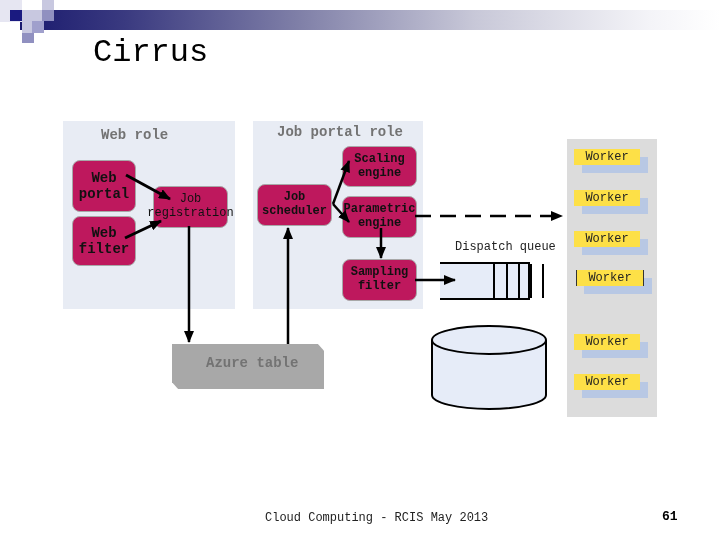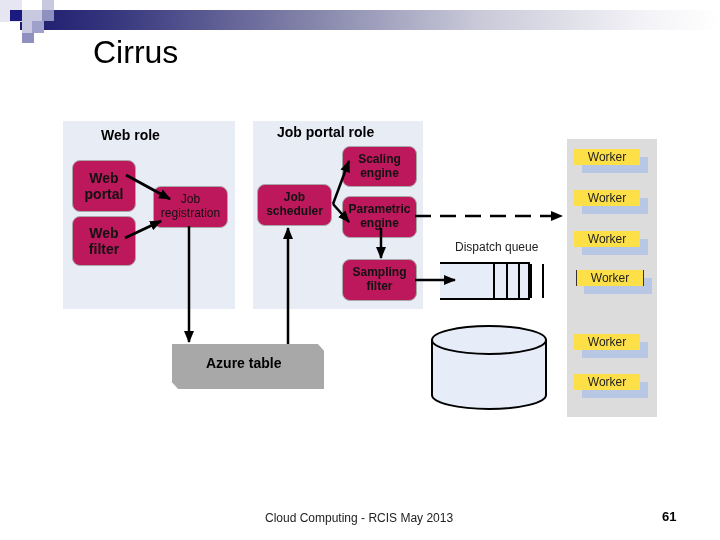--- a/index.html
+++ b/index.html
@@ -1,26 +1,26 @@
 <!DOCTYPE html>
 <html><head>
 <meta charset="utf-8">
 <style>
   html, body { margin: 0; padding: 0; }
   body { width: 720px; height: 540px; position: relative; background: #ffffff; overflow: hidden;
          font-family: "Liberation Sans", sans-serif; }
-  .abs { position: absolute; }
+  .abs { position: absolute; font-family: Liberation Mono, monospace; }
   .bar { left: 20px; top: 10px; width: 700px; height: 20px;
          background: linear-gradient(to right, #1a1a6e 0%, #3a3a80 15%, #8080a8 40%, #c8c8d8 65%, #f4f4f8 90%, #ffffff 100%); }
   .sq { position: absolute; }
   .title { left: 93px; top: 34px; font-size: 32px; color: #000; }
   .panel { background: #e8ecf4; }
   .rbox { background: #be185d; border: 1px solid #a8a8a8; border-radius: 8px; display: flex; align-items: center;
           justify-content: center; text-align: center; font-weight: bold; color: #111; line-height: 1.15; }
-  .label { font-weight: bold; color: #000000; font-size: 14px; }
+  .label { font-weight: bold; color: #737373; font-size: 14px; }
   .worker { width: 66px; height: 16px; background: #fde047; display: flex; align-items: center; justify-content: center;
             font-size: 12px; color: #222; box-shadow: 8px 8px 0 #b8c8e4; }
   .footer { font-size: 12px; color: #222; }
   .pgnum { font-size: 13px; font-weight: bold; color: #000; }
   svg { position: absolute; left: 0; top: 0; }
 </style>
 </head>
 <body>
 
 <div class="abs bar"></div>

